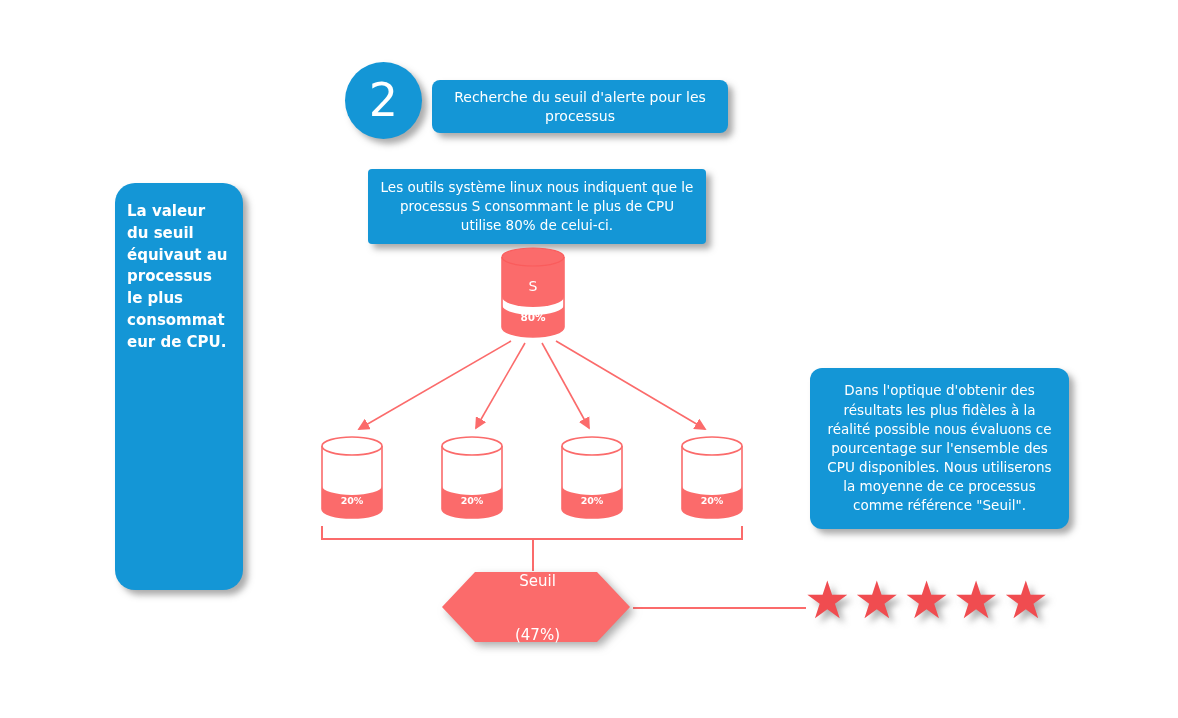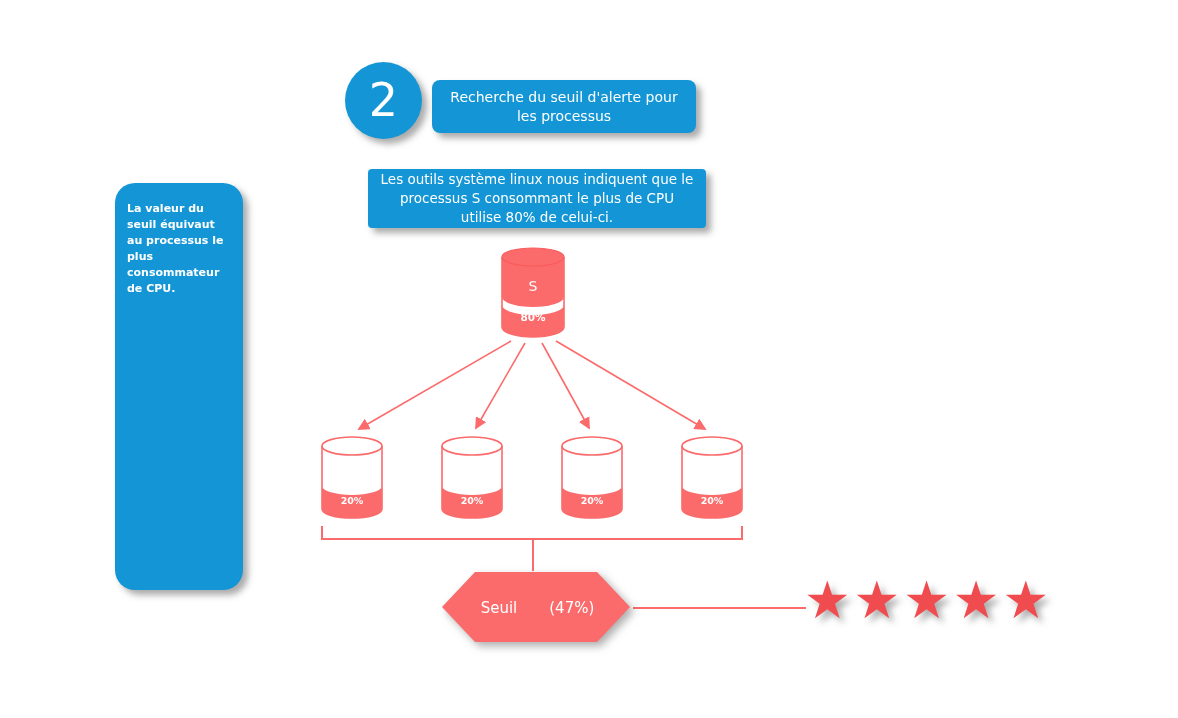--- a/index.html
+++ b/index.html
@@ -20,28 +20,28 @@
 
   .step-circle {
     left:345px; top:62px; width:77px; height:77px;
     border-radius:50%;
     font-size:46px; line-height:77px; text-align:center;
     background:#1496D6; color:#ffffff;
     box-shadow:5px 5px 6px rgba(90,90,90,.5);
     z-index:3;
   }
 
-  .title-box { left:432px; top:80px; width:264px; height:53px; border-radius:8px; font-size:14px; line-height:1.35; padding:0 14px; }
-  .intro-box { left:368px; top:169px; width:338px; height:59px; border-radius:4px; font-size:13.5px; line-height:1.4; padding:0 10px; }
+  .title-box { left:432px; top:80px; width:296px; height:53px; border-radius:8px; font-size:14px; line-height:1.35; padding:0 14px; }
+  .intro-box { left:368px; top:169px; width:338px; height:75px; border-radius:4px; font-size:13.5px; line-height:1.4; padding:0 10px; }
 
   .left-panel {
     left:115px; top:183px; width:128px; height:407px;
     border-radius:20px; background:#1496D6; color:#fff;
     box-shadow:5px 5px 6px rgba(90,90,90,.5);
-    padding:18px 12px; font-size:11px; line-height:1.45;
+    padding:18px 12px; font-size:15px; line-height:1.45;
     overflow-wrap:break-word; z-index:2;
   }
   .left-panel .heading { font-weight:bold; margin-bottom:30px; }
 
   .right-panel {
     left:810px; top:368px; width:259px; height:161px;
     border-radius:12px; font-size:13.5px; line-height:1.42; padding:8px 11px;
     z-index:2;
   }
 
@@ -49,21 +49,21 @@
   .cyl-main { left:501px; top:247px; }
   .cyl-1 { left:321px; top:436px; }
   .cyl-2 { left:441px; top:436px; }
   .cyl-3 { left:561px; top:436px; }
   .cyl-4 { left:681px; top:436px; }
 
   .hexagon-wrap { left:440px; top:570px; width:195px; height:78px; z-index:2; }
   .hexagon-wrap svg { filter:drop-shadow(4px 4px 4px rgba(90,90,90,.5)); }
   .hexagon-label {
     position:absolute; left:0; top:0; width:195px; height:76px;
-    display:flex; flex-direction:row; align-items:center; justify-content:center;
+    display:flex; flex-direction:column; align-items:center; justify-content:center;
     color:#fff; font-size:15px; line-height:1.5; text-align:center;gap:32px;
   }
 
   .stars {
     left:804px; top:574px; width:270px;
     font-size:52px; line-height:1; letter-spacing:3px;
     color:#F04C50;
     text-shadow:5px 5px 6px rgba(110,110,110,.55);
     z-index:2; white-space:nowrap;
   }
@@ -97,20 +97,23 @@
   </div>
 
   <div class="abs blue-box intro-box shape">
     <span>Les outils système linux nous indiquent que le processus S consommant le plus de CPU utilise 80% de celui-ci.</span>
   </div>
 
   <div class="abs left-panel">
     <div class="heading">La valeur du seuil équivaut au processus le plus consommateur de CPU.</div>
   </div>
 
+  <div class="abs blue-box right-panel">
+    <span>Dans l'optique d'obtenir des résultats les plus fidèles à la réalité possible nous évaluons ce pourcentage sur l'ensemble des CPU disponibles. Nous utiliserons la moyenne de ce processus comme référence "Seuil".</span>
+  </div>
 
   <svg class="cyl cyl-main" width="64" height="92" viewBox="0 0 64 92">
     <path d="M1,10 L1,80 A31,10 0 0 0 63,80 L63,10 Z" fill="#ffffff"></path>
     <path d="M1,10 L63,10 L63,50 A31,10 0 0 1 1,50 Z" fill="#FB6B6B"></path>
     <path d="M1,58 A31,10 0 0 0 63,58 L63,80 A31,10 0 0 1 1,80 Z" fill="#FB6B6B"></path>
     <path d="M1,10 L1,80 A31,10 0 0 0 63,80 L63,10" fill="none" stroke="#FB6B6B" stroke-width="1.6"></path>
     <ellipse cx="32" cy="10" rx="31" ry="9" fill="#FB6B6B" stroke="#FA5C5C" stroke-width="1.2"></ellipse>
     <text x="32" y="44" text-anchor="middle" fill="#ffffff" font-size="14" font-family="DejaVu Sans, sans-serif">S</text>
     <text x="32" y="74" text-anchor="middle" fill="#ffffff" font-size="10.5" font-weight="bold" font-family="DejaVu Sans, sans-serif">80%</text>
   </svg>

